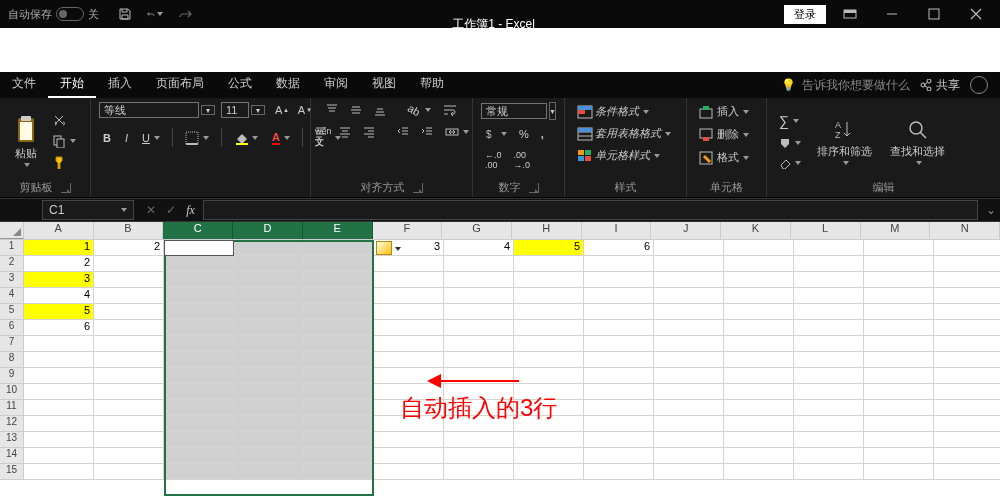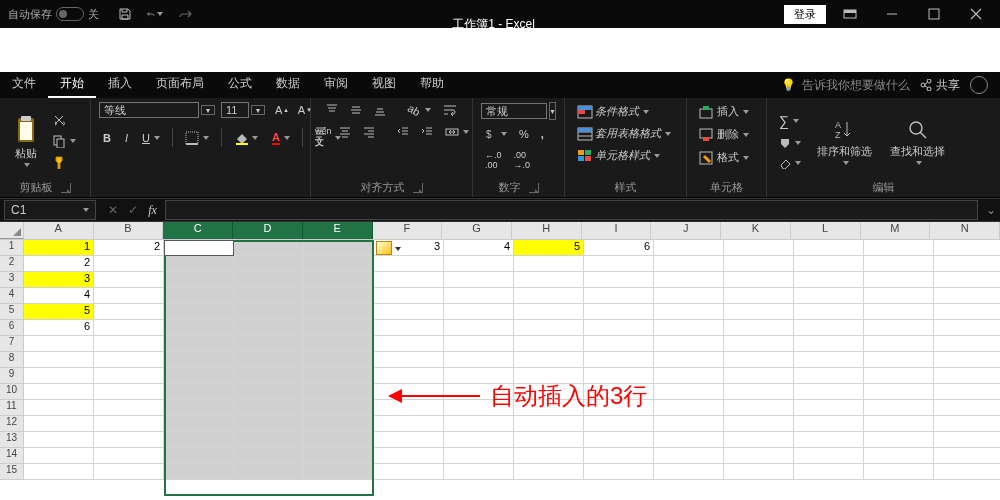--- a/index.html
+++ b/index.html
@@ -38,21 +38,21 @@
 .dd { width:0;height:0;border-left:3px solid transparent;border-right:3px solid transparent;border-top:4px solid #999;margin-left:2px;}
 .sep { width:1px; background:#444; margin:4px 2px; align-self:stretch;}
 .bigbtn { display:flex; flex-direction:column; align-items:center; gap:2px; padding:4px 6px; cursor:pointer; }
 .col { display:flex; flex-direction:column; gap:3px; }
 .row { display:flex; gap:2px; align-items:center;}
 input.combo { background:#1a1a1a; border:1px solid #737373; color:#ccc; font-size:11px; padding:1px 0 1px 4px;}
 .stack-btns{display:flex;flex-direction:column;}
 .ministack{width:14px;height:10px;border:1px solid #666;display:flex;align-items:center;justify-content:center;font-size:8px;cursor:pointer;}
 
 
-.fbar { height:24px; background:#111; border-top:1px solid #333; border-bottom:1px solid #333; display:flex; align-items:center; color:#ccc; font-size:12px;}
+.fbar { height:24px; background:#111; border-top:1px solid #333; border-bottom:1px solid #333; display:flex; align-items:center; color:#ccc; font-size:12px;padding-left:38px;}
 .namebox { width:92px; height:20px; background:#1a1a1a; border:1px solid #444; margin:0 4px; padding:0 6px; display:flex; align-items:center; justify-content:space-between;}
 .fbtns { display:flex; gap:10px; padding:0 8px;}
 .fx { font-style:italic; font-family:serif;}
 .finput { flex:1; height:20px; background:#1a1a1a; border:1px solid #444; margin-right:4px;}
 .fexpand{width:18px;height:20px;display:flex;align-items:center;justify-content:center;color:#888;cursor:pointer;}
 
 
 .grid-area { position:relative; height:322px; background:#fff;}
 .colheads { display:flex; height:18px; border-bottom:1px solid #ccc;}
 .corner { width:24px; background:#e6e6e6; border-right:1px solid #ccc; border-bottom:1px solid #999; position:relative;}
@@ -66,21 +66,21 @@
 .cellrow { display:flex; height:16px;}
 .cell { width:70px; height:16px; border-right:1px solid #d4d4d4; border-bottom:1px solid #d4d4d4; font-size:11px; padding:0 3px; text-align:right; color:#000;}
 .yel { background:#ffff00;}
 .selcol { background:#d0d0d0;}
 .sel-outline { position:absolute; border:2px solid #217346; pointer-events:none;}
 .active-cell { position:absolute; border:1px solid #888; background:#fff; pointer-events:none;}
 .paste-icon { position:absolute; width:16px; height:14px; background:linear-gradient(135deg,#fffde7,#ffc107); border:1px solid #b8860b; cursor:pointer;}
 .paste-icon::after{content:"";width:0;height:0;border-left:3px solid transparent;border-right:3px solid transparent;border-top:4px solid #333;position:absolute;right:-10px;top:5px;}
 
 
-.annotation { position:absolute; color:#ff0000; font-size:24px; font-weight:400; display:flex; align-items:center; gap:10px;}
+.annotation { position:absolute; color:#ff0000; font-size:24px; font-weight:400; display:flex; align-items:center; gap:10px;flex-direction:column;}
 .arrow-red { width:80px; height:2px; background:#ff0000; position:relative;}
 .arrow-red::before{content:"";position:absolute;left:-12px;top:-6px;border-right:14px solid #ff0000;border-top:7px solid transparent;border-bottom:7px solid transparent;}
 
 
 .watermark { position:absolute; right:6px; bottom:6px; display:flex; align-items:center; gap:4px; font-size:13px; font-weight:bold;}
 .wlogo { width:26px; height:26px; border-radius:50%; background:radial-gradient(circle at 30% 30%,#7dd3fc,#0ea5e9); position:relative;}
 .wtext1{color:#0066cc;} .wtext2{color:#33aa33;}
 
 svg { display:block; }
 </style>

